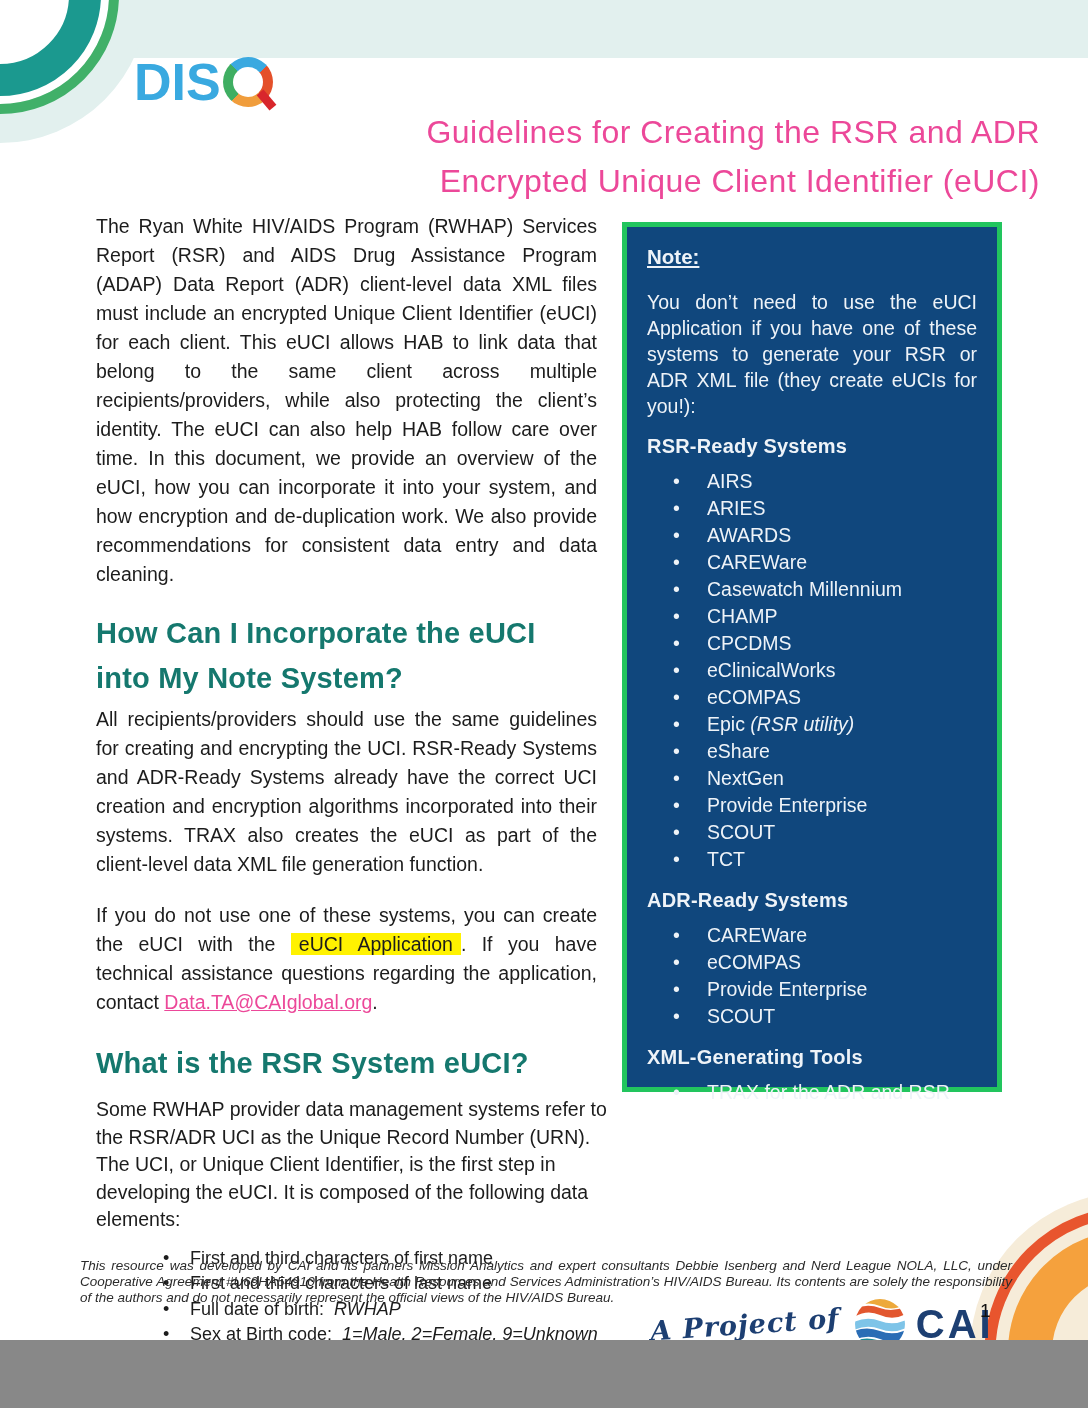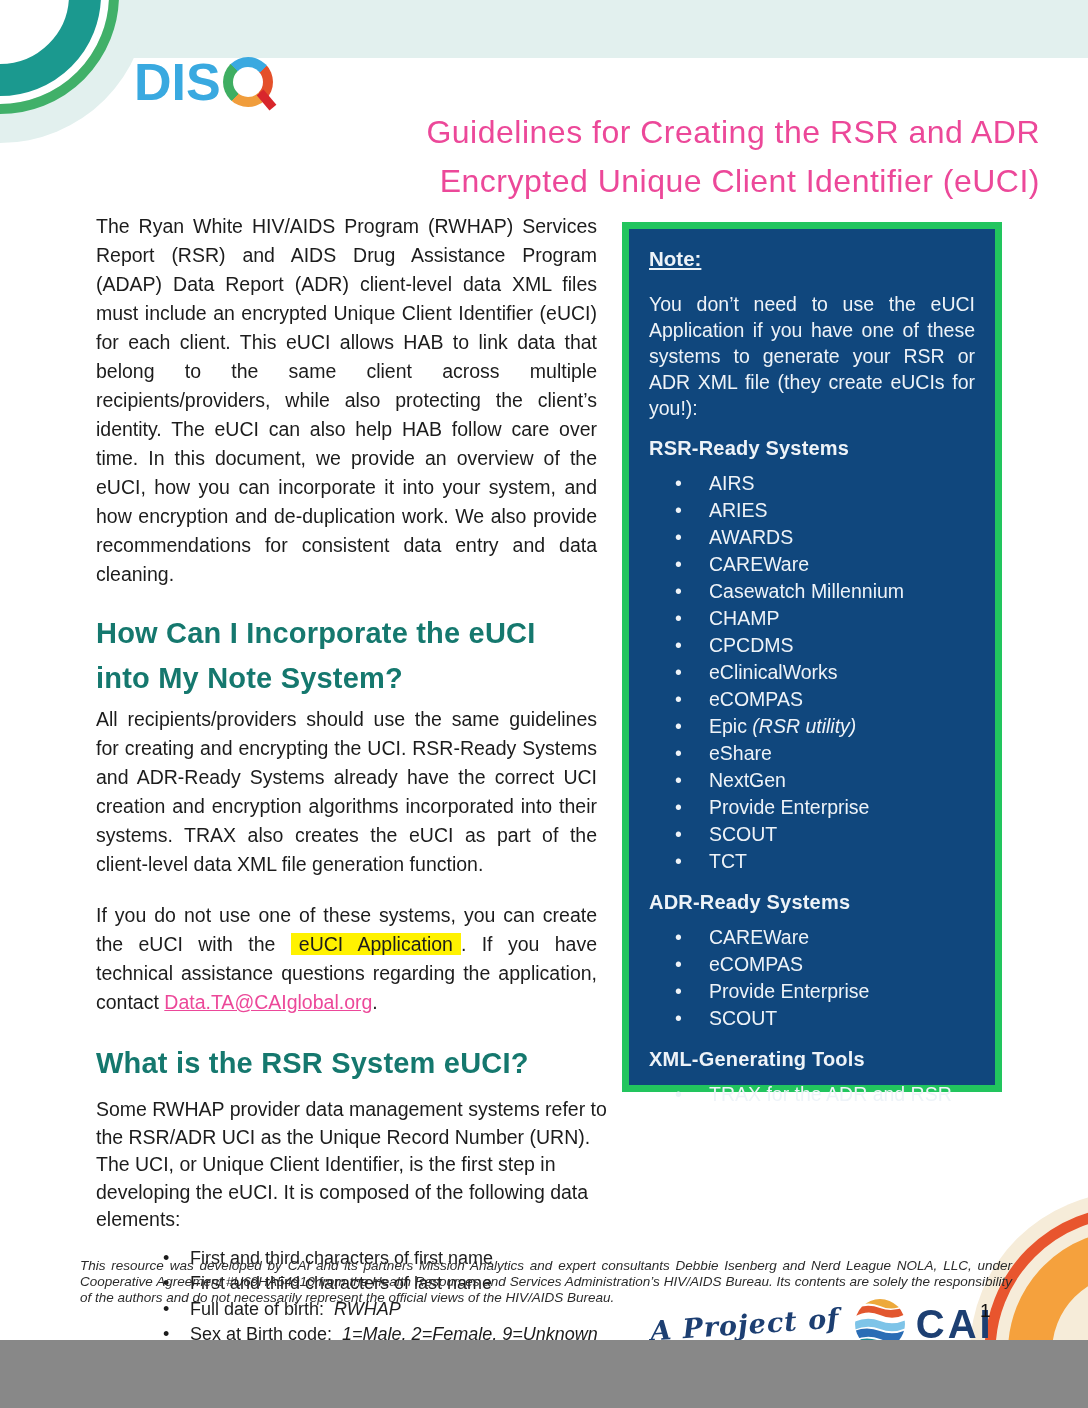--- a/index.html
+++ b/index.html
@@ -32,21 +32,21 @@
   h2.teal{color:#15786e;font-size:29px;line-height:45px;margin:22px 0 4px 0;letter-spacing:.2px;}
   h2.teal.single{margin-top:24px;margin-bottom:10px;}
   .hl{background:#fff200;padding:0 8px;}
   a.mail{color:#ec4899;text-decoration:underline;}
   .para4{line-height:27.5px;margin:0;white-space:pre-wrap;}
   ul.main-bullets{list-style:none;margin:12px 0 0 0;padding:0 0 0 94px;}
   ul.main-bullets li{position:relative;line-height:25.5px;font-size:18px;white-space:pre-wrap;}
   ul.main-bullets li::before{content:"\2022";position:absolute;left:-27px;top:0;}
   
   .notebox{position:absolute;left:622px;top:222px;width:380px;height:870px;box-sizing:border-box;
-    background:#10477d;border:7px solid #22c55e;color:#eef3f8;padding:14px 20px 10px 20px;z-index:3;}
+    background:#10477d;border:5px solid #22c55e;color:#eef3f8;padding:14px 20px 10px 20px;z-index:3;}
   .note-title{font-size:20.5px;font-weight:bold;text-decoration:underline;margin:4px 0 20px 0;}
   .note-intro{font-size:19.5px;line-height:26px;text-align:justify;margin:0 0 16px 0;}
   .note-group-heading{font-size:20px;font-weight:bold;margin:16px 0 10px 0;letter-spacing:.2px;}
   ul.note-bullets{list-style:none;margin:0;padding:0 0 0 60px;}
   ul.note-bullets li{position:relative;font-size:19.5px;line-height:27px;}
   ul.note-bullets li::before{content:"\2022";position:absolute;left:-34px;top:0;}
   em{font-style:italic;}
   
   .disclaimer{position:absolute;left:80px;top:1258px;width:932px;font-size:13.5px;line-height:15.8px;
     font-style:italic;text-align:justify;color:#2b2b2b;z-index:3;}

